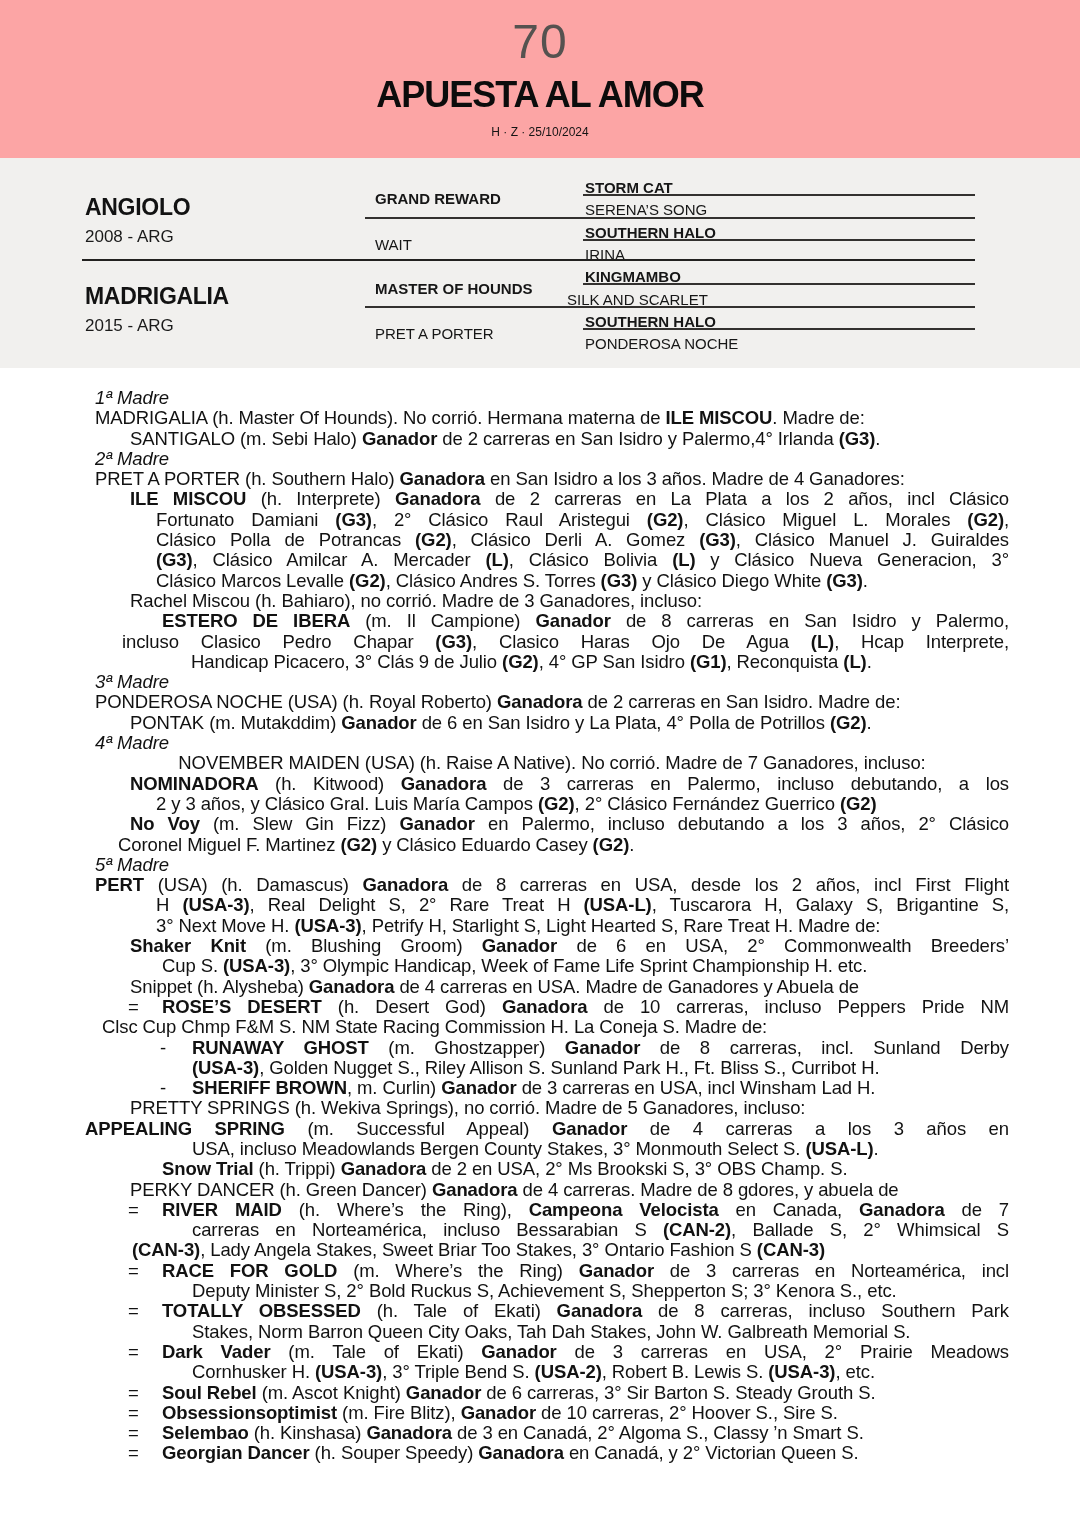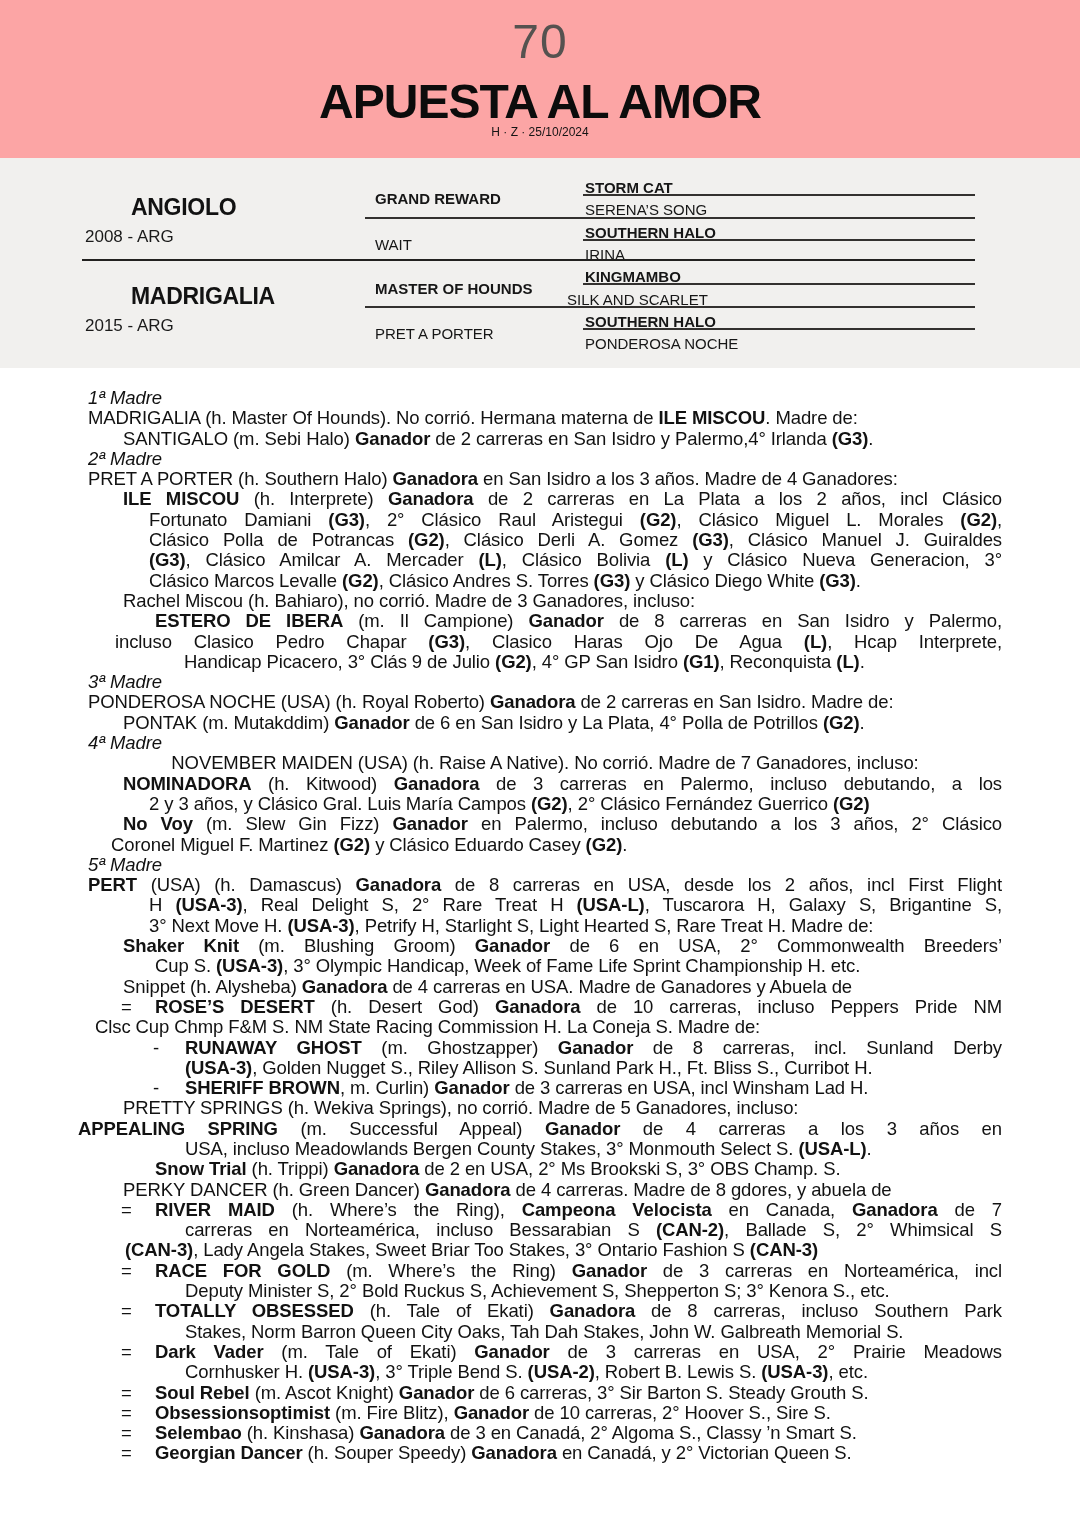--- a/index.html
+++ b/index.html
@@ -6,33 +6,33 @@
   body{
     width:1080px;height:1525px;position:relative;background:#ffffff;
     font-family:"Liberation Sans",sans-serif;color:#121212;
     -webkit-font-smoothing:antialiased;
   }
   
   .header{position:absolute;top:0;left:0;width:1080px;height:158px;background:#fca5a5;}
   .pagenum{position:absolute;top:14px;left:0;width:100%;text-align:center;
     font-size:48px;font-weight:300;color:#555250;letter-spacing:1px;}
   .title{position:absolute;top:74px;left:0;width:100%;text-align:center;
-    font-size:48px;font-weight:700;letter-spacing:-1px;color:#0c0c0c;}
+    font-size:36px;font-weight:700;letter-spacing:-1px;color:#0c0c0c;}
   .subtitle{position:absolute;top:125px;left:0;width:100%;text-align:center;
     font-size:12px;font-weight:400;color:#141414;}
   
   .ped{position:absolute;top:158px;left:0;width:1080px;height:210px;background:#f1f0ee;}
   .cell{position:absolute;font-size:15px;white-space:nowrap;color:#161616;}
   .bold{font-weight:700;}
-  .subject-name{font-size:23px;font-weight:700;letter-spacing:-0.3px;white-space:nowrap;margin-left:46px;}
+  .subject-name{font-size:23px;font-weight:700;letter-spacing:-0.3px;white-space:nowrap;}
   .subject-info{font-size:17px;margin-top:6px;white-space:nowrap;color:#1a1a1a;}
   .rule{position:absolute;height:1.5px;background:#33312f;}
   .rule.heavy{height:2px;background:#222120;}
   
-  .bodytext{position:absolute;top:388px;left:8px;width:1028px;}
+  .bodytext{position:absolute;top:388px;left:15px;width:1028px;}
   .line{
     position:relative;width:1080px;box-sizing:border-box;
     height:20.3px;line-height:20.3px;font-size:18.5px;letter-spacing:-0.1px;
     padding-right:86px;white-space:nowrap;color:#121212;
   }
   .line.j{white-space:normal;text-align:justify;text-align-last:justify;}
   .line .mk{position:absolute;top:0;}
   .b{font-weight:700;}
   .i{font-style:italic;}
 </style>

